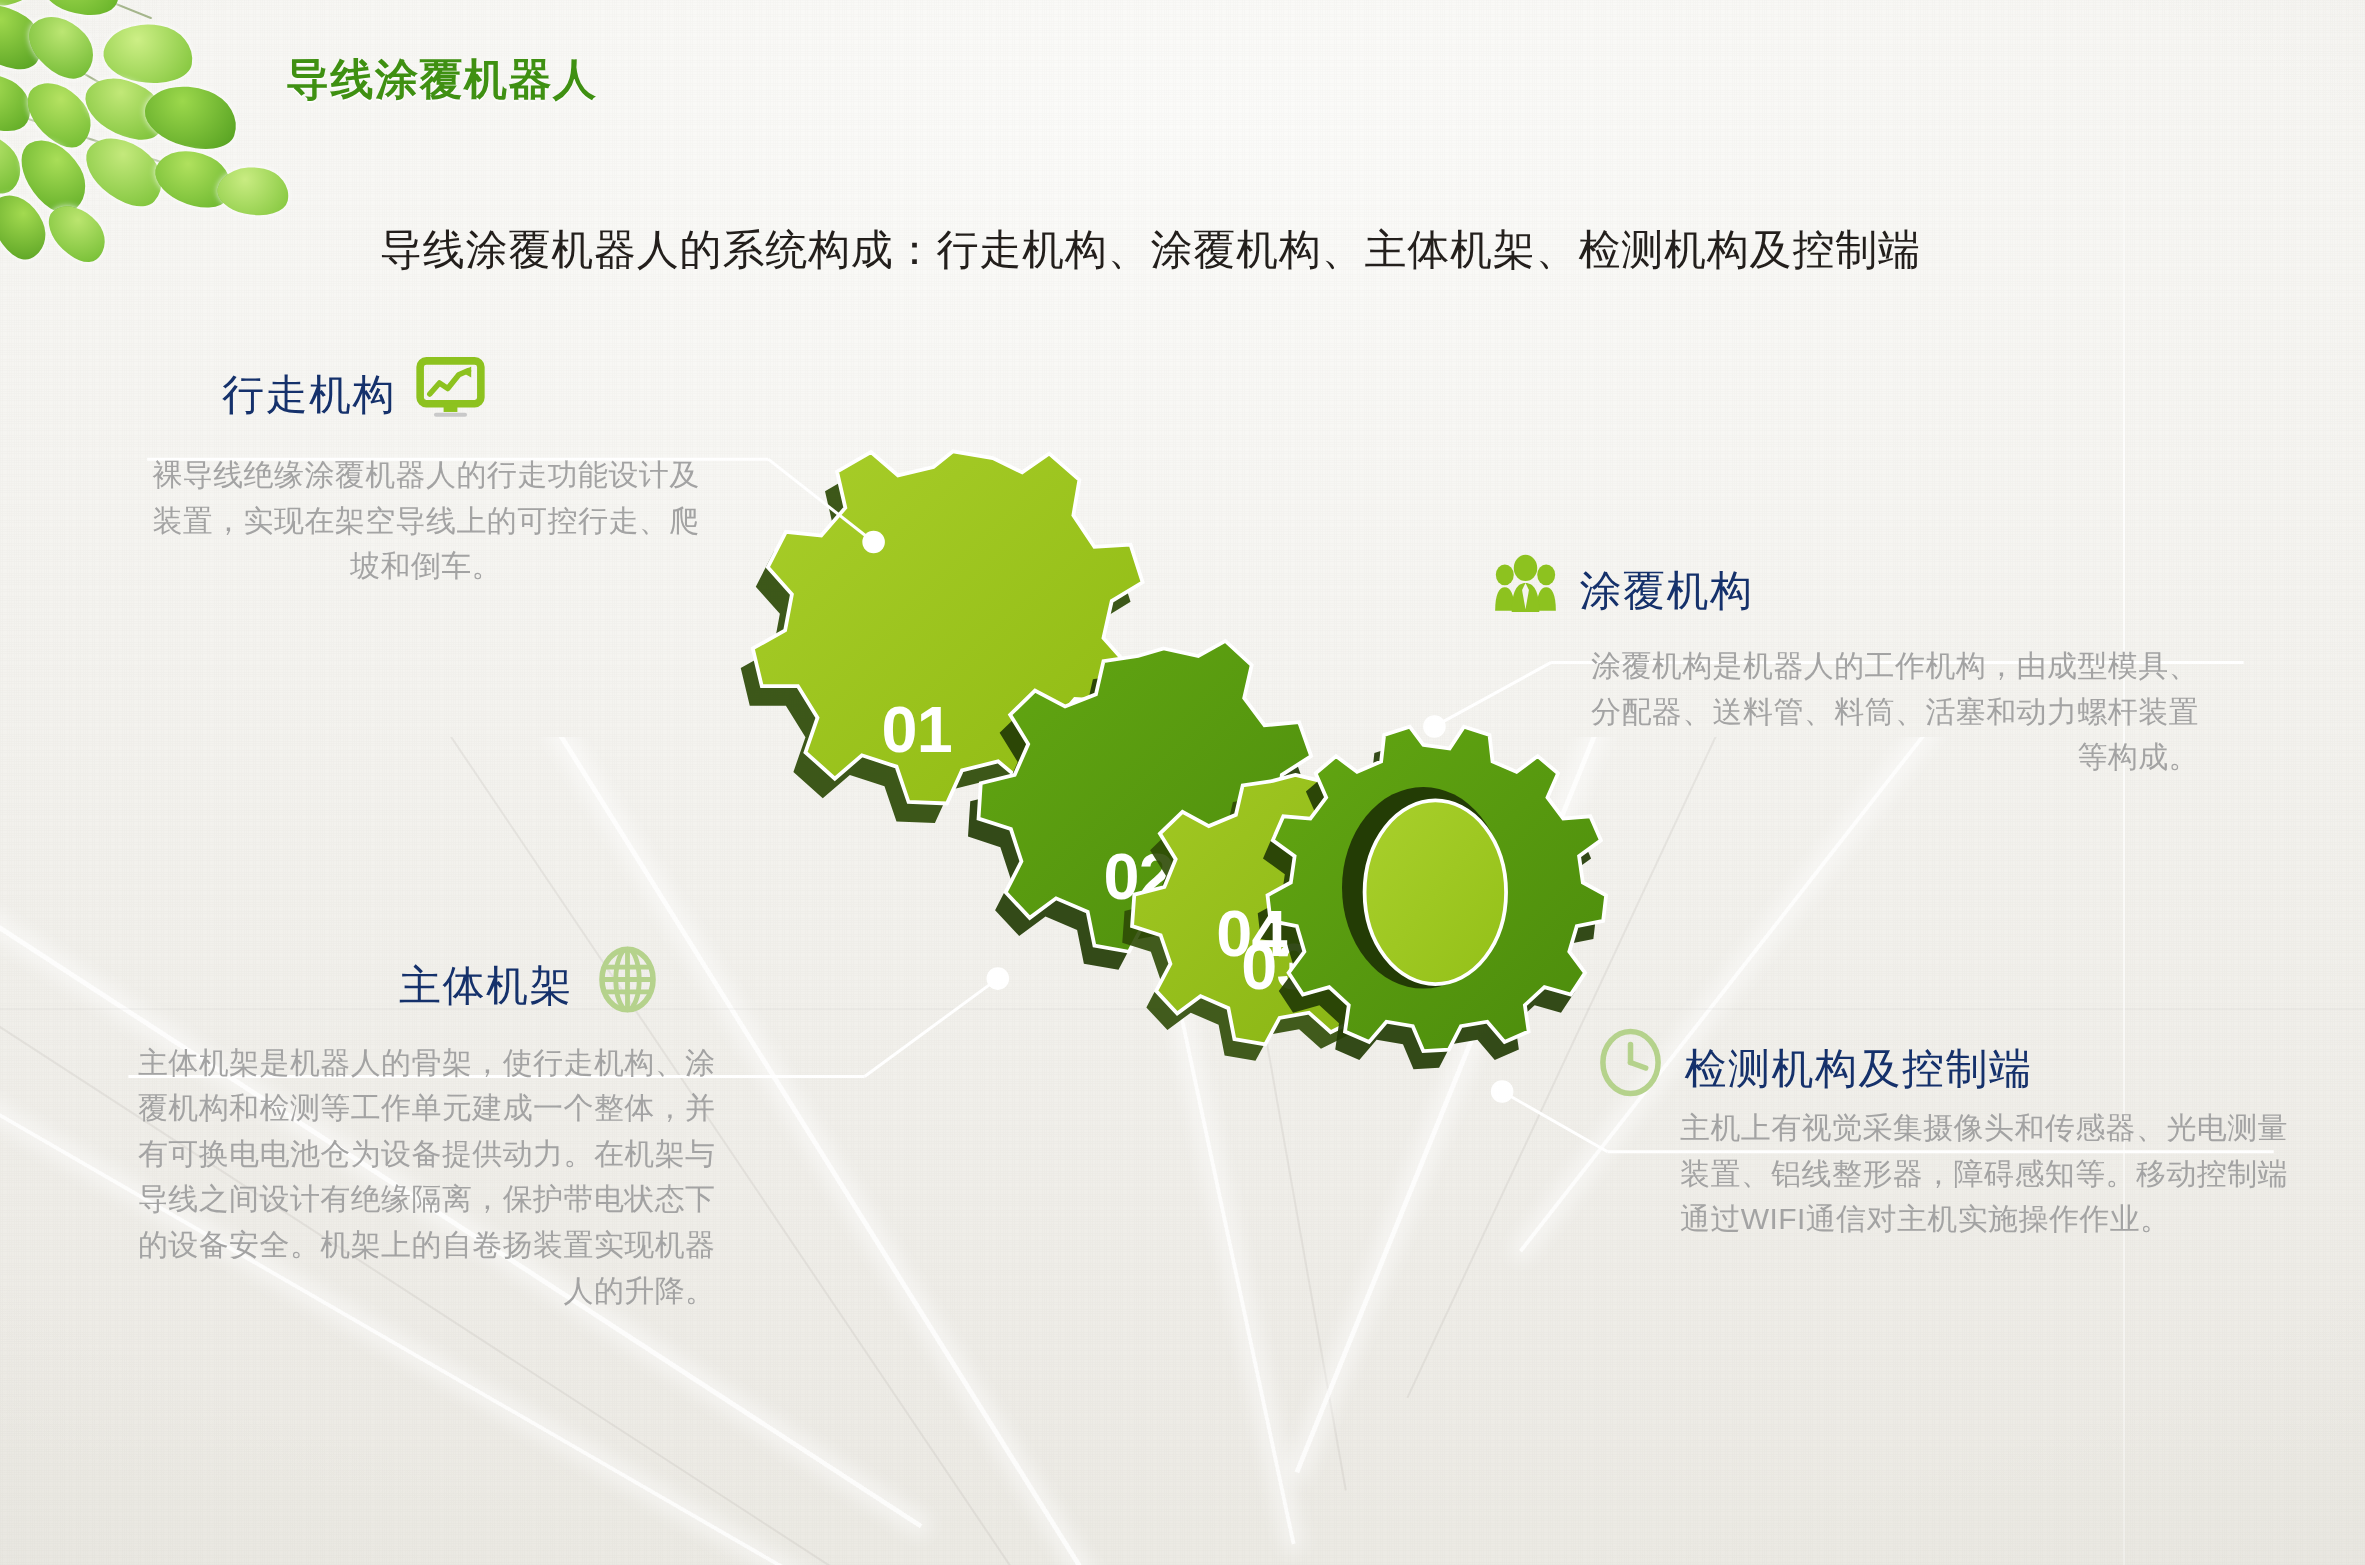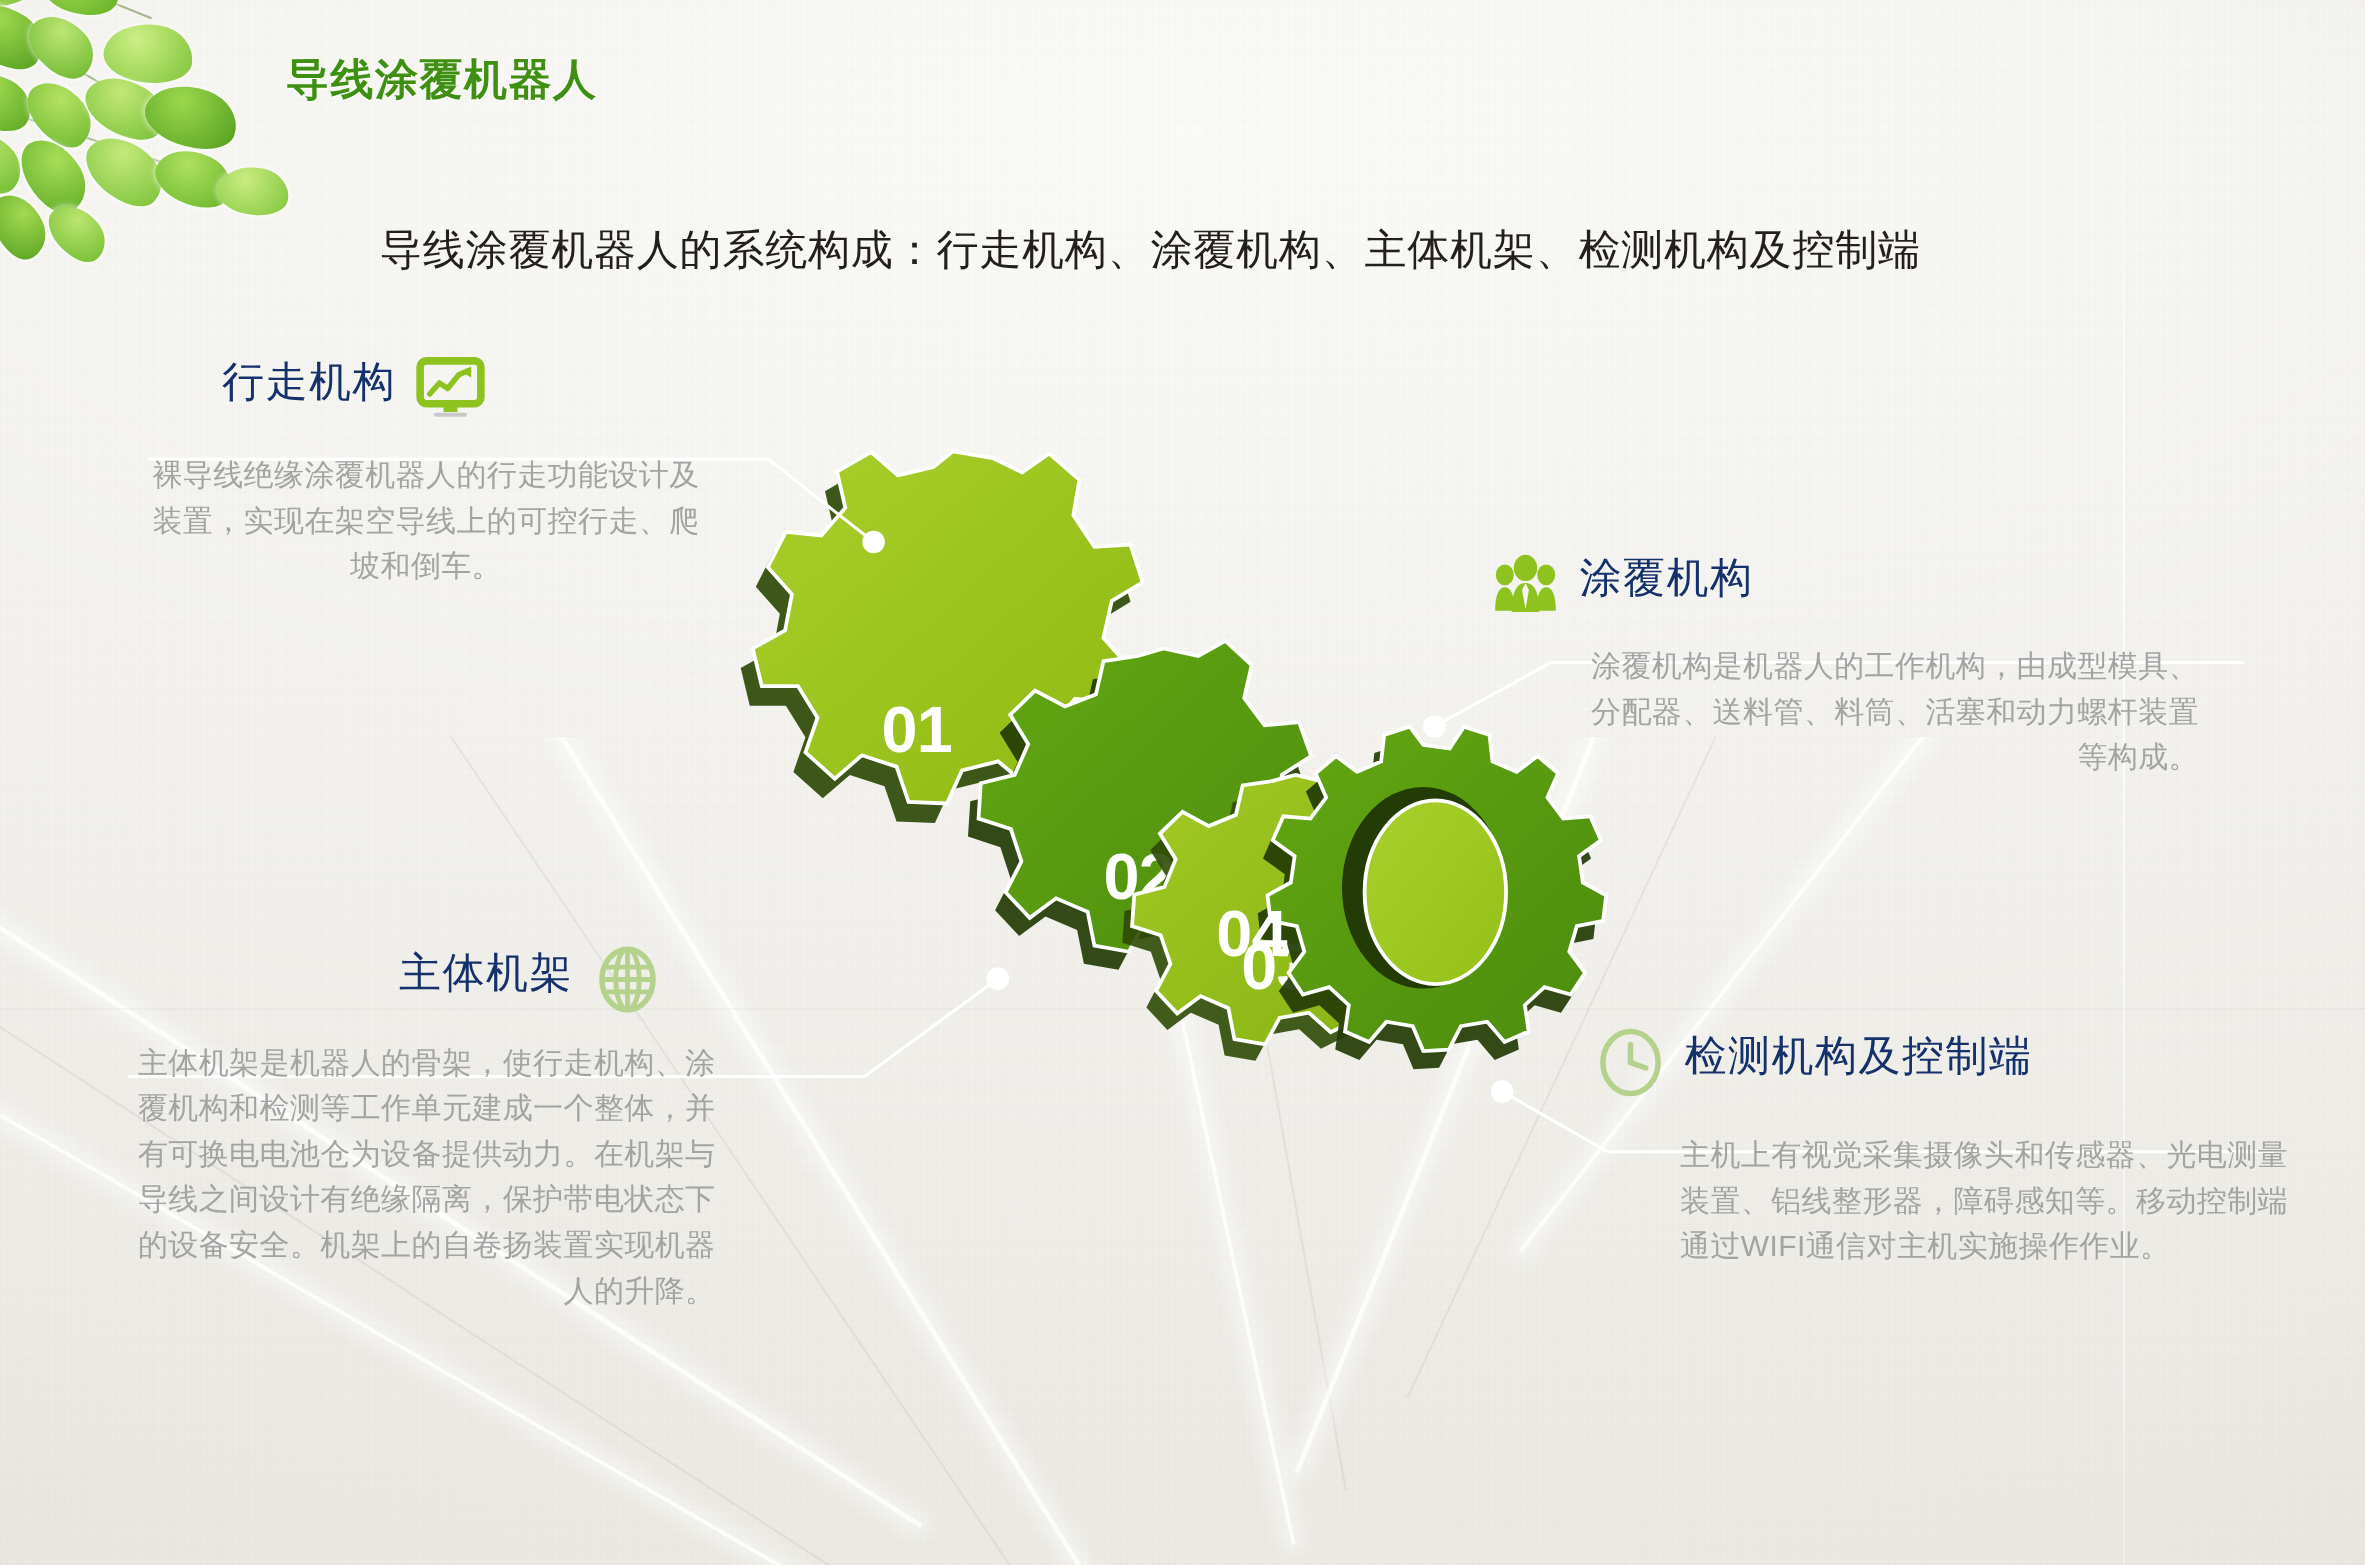--- a/index.html
+++ b/index.html
@@ -49,37 +49,37 @@
   .gnum{fill:#ffffff;font-family:"Liberation Sans",sans-serif;font-weight:bold;
         font-size:86px;letter-spacing:-1px;}
 
   
   #connectors{position:absolute;inset:0;pointer-events:none;}
   #connectors line{stroke:#ffffff;stroke-width:4;}
   #connectors circle{fill:#ffffff;}
 
   
   .blk{position:absolute;}
-  .blk .hd{display:flex;align-items:flex-start;gap:19.6px;}
+  .blk .hd{display:flex;align-items:flex-end;gap:19.6px;}
   .blk .hd .ttl{font-size:42px;color:#15316b;letter-spacing:1.5px;white-space:nowrap;}
   .blk .body{font-size:30px;line-height:1.52;color:#a3a3a3;letter-spacing:0.4px;}
 
   #blk1{left:143px;top:354px;width:572px;}
   #blk1 .hd{justify-content:flex-start;padding-left:79px;}
   #blk1 .body{margin-top:29px;text-align:center;padding-right:6px;}
 
   #blk2{left:1491px;top:550px;width:708px;}
   #blk2 .body{margin-top:24px;text-align:right;padding-left:83px;}
 
   #blk3{left:113px;top:945px;width:610px;}
   #blk3 .hd{justify-content:flex-start;padding-left:286px;}
   #blk3 .body{margin-top:25.6px;text-align:right;padding-right:7.5px;}
 
   #blk4{left:1596px;top:1028px;width:693px;}
-  #blk4 .body{margin-top:35px;text-align:left;padding-left:84px;}
+  #blk4 .body{margin-top:8px;text-align:left;padding-left:84px;}
 
   .icon{width:69px;height:69px;flex:0 0 69px;display:block;}
 </style>
 </head>
 <body>
 
 <div id="bg"></div>
 <div id="bg-texture"></div>
 <div id="bg-persp">
   <div class="ln" style="left:-151px;top:90px;width:1280px;height:4.5px;transform:rotate(33deg);"></div>

